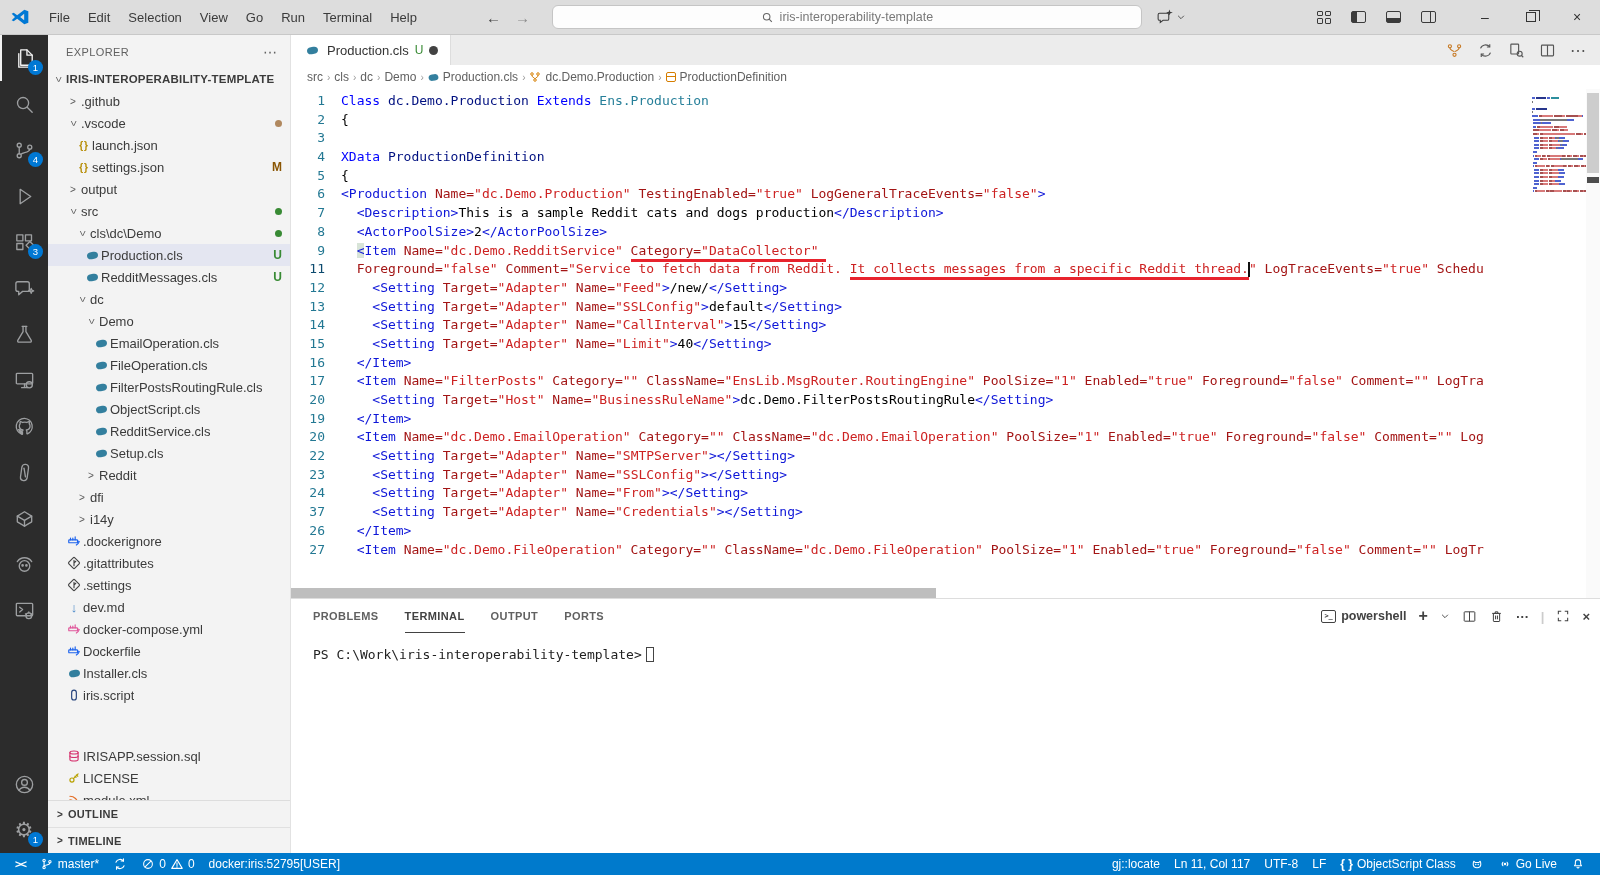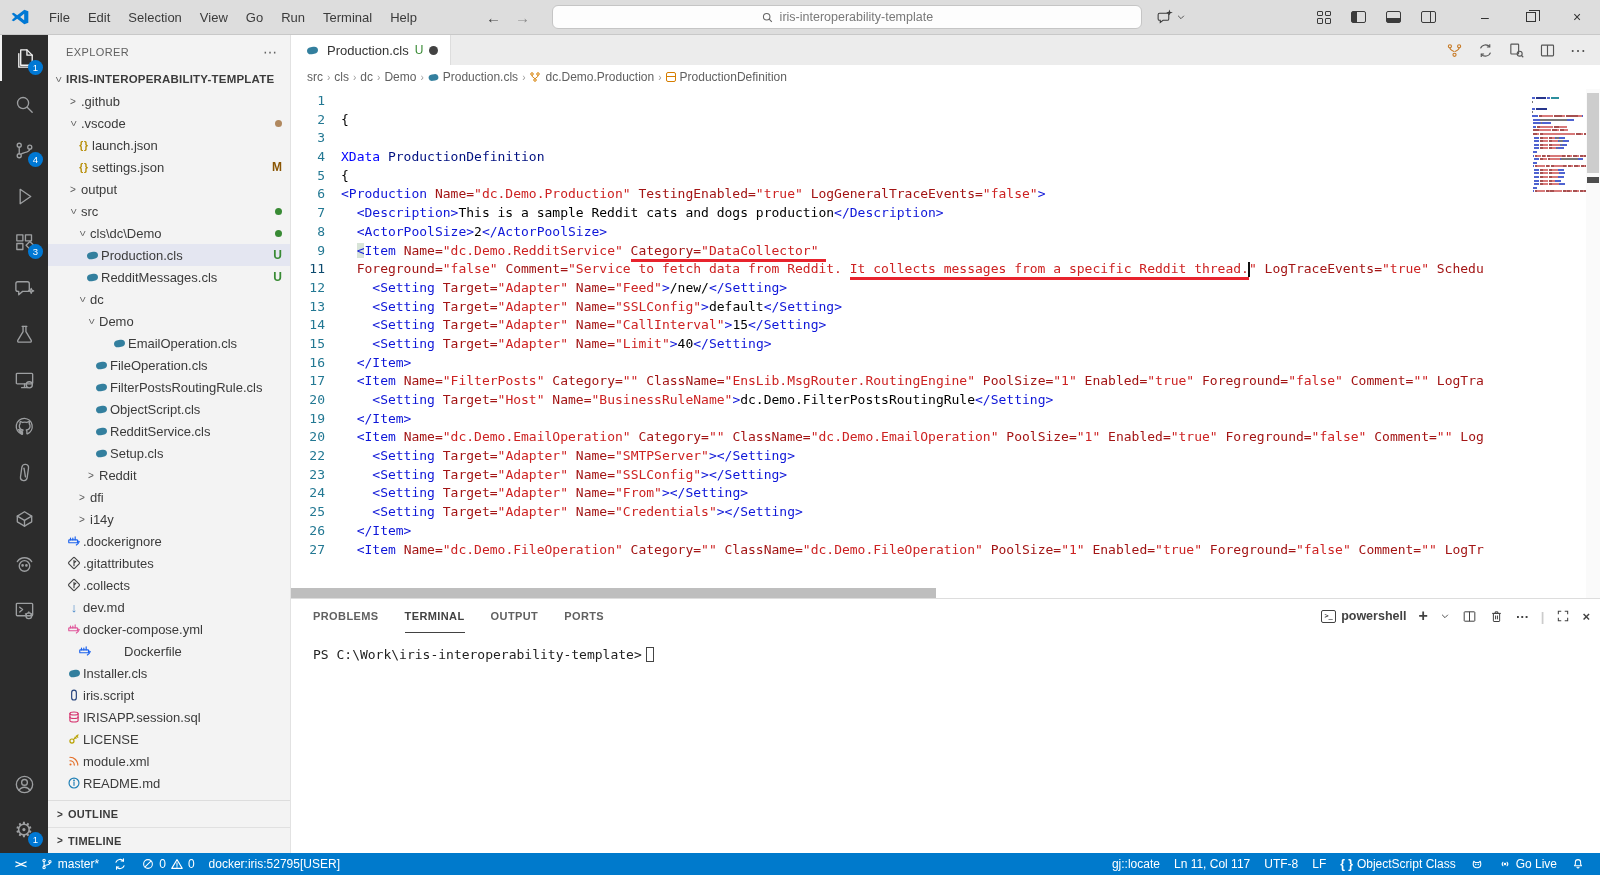--- a/index.html
+++ b/index.html
@@ -368,21 +368,21 @@
           <div class="trow" style="padding-left: 26px;">
             <span class="chev down">&gt;</span>
             <span class="lbl">dc</span>
             <span class="spacer"></span>
           </div>
           <div class="trow" style="padding-left: 35px;">
             <span class="chev down">&gt;</span>
             <span class="lbl">Demo</span>
             <span class="spacer"></span>
           </div>
-          <div class="trow" style="padding-left: 27px; margin-left: 35px;">
+          <div class="trow" style="padding-left: 44px;">
             <span class="fi">
               <span class="fi-cls"></span>
             </span>
             <span class="lbl">EmailOperation.cls</span>
             <span class="spacer"></span>
           </div>
           <div class="trow" style="padding-left: 44px;">
             <span class="fi">
               <span class="fi-cls"></span>
             </span>
@@ -452,41 +452,41 @@
             <span class="lbl">.gitattributes</span>
             <span class="spacer"></span>
           </div>
           <div class="trow" style="padding-left: 17px;">
             <span class="fi">
               <svg class="ic" width="14" height="14" viewBox="0 0 24 24" fill="none" stroke="#444" stroke-width="2" stroke-linecap="round">
                 <rect x="4.8" y="4.8" width="14.4" height="14.4" rx="2" transform="rotate(45 12 12)"></rect>
                 <path d="M12 7.5v9M12 12l3-3"></path>
               </svg>
             </span>
-            <span class="lbl">.collects</span>
+            <span class="lbl">.settings</span>
             <span class="spacer"></span>
           </div>
           <div class="trow" style="padding-left: 17px;">
             <span class="fi">
               <span style="color:#4687c8;font-weight:bold;font-size:13px;">↓</span>
             </span>
             <span class="lbl">dev.md</span>
             <span class="spacer"></span>
           </div>
           <div class="trow" style="padding-left: 17px;">
             <span class="fi">
               <svg class="ic" width="14" height="14" viewBox="0 0 24 24" fill="none" stroke="#e0569a" stroke-width="2" stroke-linecap="round">
                 <rect x="3" y="10" width="15" height="5" rx="1"></rect>
                 <path d="M6 10V7M10 10V7M14 10V5M18 12c2 0 3 1 3 1s-1.5 4-5 6"></path>
               </svg>
             </span>
             <span class="lbl">docker-compose.yml</span>
             <span class="spacer"></span>
           </div>
-          <div class="trow" style="padding-left: 28px; gap: 30px;">
+          <div class="trow" style="padding-left: 17px;">
             <span class="fi">
               <svg class="ic" width="14" height="14" viewBox="0 0 24 24" fill="none" stroke="#1d63ed" stroke-width="2" stroke-linecap="round">
                 <rect x="3" y="10" width="15" height="5" rx="1"></rect>
                 <path d="M6 10V7M10 10V7M14 10V5M18 12c2 0 3 1 3 1s-1.5 4-5 6"></path>
               </svg>
             </span>
             <span class="lbl">Dockerfile</span>
             <span class="spacer"></span>
           </div>
           <div class="trow" style="padding-left: 17px;">
@@ -498,21 +498,21 @@
           </div>
           <div class="trow" style="padding-left: 17px;">
             <span class="fi">
               <svg class="ic" width="14" height="14" viewBox="0 0 24 24" fill="none" stroke="#24427c" stroke-width="2" stroke-linecap="round">
                 <rect x="8" y="3.5" width="8" height="17" rx="4"></rect>
               </svg>
             </span>
             <span class="lbl">iris.script</span>
             <span class="spacer"></span>
           </div>
-          <div class="trow" style="padding-left: 17px;">
+          <div class="trow" style="padding-left: 17px; margin-top: 39px;">
             <span class="fi">
               <svg class="ic" width="14" height="14" viewBox="0 0 24 24" fill="none" stroke="#d5326e" stroke-width="2" stroke-linecap="round">
                 <ellipse cx="12" cy="6" rx="7" ry="2.6"></ellipse>
                 <path d="M5 6v12c0 1.4 3.1 2.6 7 2.6s7-1.2 7-2.6V6"></path>
                 <path d="M5 12c0 1.4 3.1 2.6 7 2.6s7-1.2 7-2.6"></path>
               </svg>
             </span>
             <span class="lbl">IRISAPP.session.sql</span>
             <span class="spacer"></span>
           </div>
@@ -635,20 +635,21 @@
           <span class="crumb-sep">›</span>
           <span class="crumb">
             <span class="sym-sq split"></span>
             <span>ProductionDefinition</span>
           </span>
         </div>
       <div class="code-zone">
         <div class="code-scroll" id="code">
             <div class="code-line">
               <span class="ln">1</span>
+              <span class="lc"><span class="tok k">Class</span><span class="tok txt"> </span><span class="tok n">dc.Demo.Production</span><span class="tok txt"> </span><span class="tok k">Extends</span><span class="tok txt"> </span><span class="tok typ">Ens.Production</span></span>
             </div>
             <div class="code-line">
               <span class="ln">2</span>
               <span class="lc"><span class="tok txt">{</span></span>
             </div>
             <div class="code-line">
               <span class="ln">3</span>
               <span class="lc"></span>
             </div>
             <div class="code-line">
@@ -721,21 +722,21 @@
             </div>
             <div class="code-line">
               <span class="ln">23</span>
               <span class="lc"><span class="tok txt">    </span><span class="tok tag">&lt;Setting</span><span class="tok txt"> </span><span class="tok attr">Target=</span><span class="tok str">"Adapter"</span><span class="tok txt"> </span><span class="tok attr">Name=</span><span class="tok str">"SSLConfig"</span><span class="tok tag">&gt;&lt;/Setting&gt;</span></span>
             </div>
             <div class="code-line">
               <span class="ln">24</span>
               <span class="lc"><span class="tok txt">    </span><span class="tok tag">&lt;Setting</span><span class="tok txt"> </span><span class="tok attr">Target=</span><span class="tok str">"Adapter"</span><span class="tok txt"> </span><span class="tok attr">Name=</span><span class="tok str">"From"</span><span class="tok tag">&gt;&lt;/Setting&gt;</span></span>
             </div>
             <div class="code-line">
-              <span class="ln">25</span>
+              <span class="ln">37</span>
               <span class="lc"><span class="tok txt">    </span><span class="tok tag">&lt;Setting</span><span class="tok txt"> </span><span class="tok attr">Target=</span><span class="tok str">"Adapter"</span><span class="tok txt"> </span><span class="tok attr">Name=</span><span class="tok str">"Credentials"</span><span class="tok tag">&gt;&lt;/Setting&gt;</span></span>
             </div>
             <div class="code-line">
               <span class="ln">26</span>
               <span class="lc"><span class="tok txt">  </span><span class="tok tag">&lt;/Item&gt;</span></span>
             </div>
             <div class="code-line">
               <span class="ln">27</span>
               <span class="lc"><span class="tok txt">  </span><span class="tok tag">&lt;Item</span><span class="tok txt"> </span><span class="tok attr">Name=</span><span class="tok str">"dc.Demo.FileOperation"</span><span class="tok txt"> </span><span class="tok attr">Category=</span><span class="tok str">""</span><span class="tok txt"> </span><span class="tok attr">ClassName=</span><span class="tok str">"dc.Demo.FileOperation"</span><span class="tok txt"> </span><span class="tok attr">PoolSize=</span><span class="tok str">"1"</span><span class="tok txt"> </span><span class="tok attr">Enabled=</span><span class="tok str">"true"</span><span class="tok txt"> </span><span class="tok attr">Foreground=</span><span class="tok str">"false"</span><span class="tok txt"> </span><span class="tok attr">Comment=</span><span class="tok str">""</span><span class="tok txt"> </span><span class="tok attr">LogTr</span></span>
             </div>

